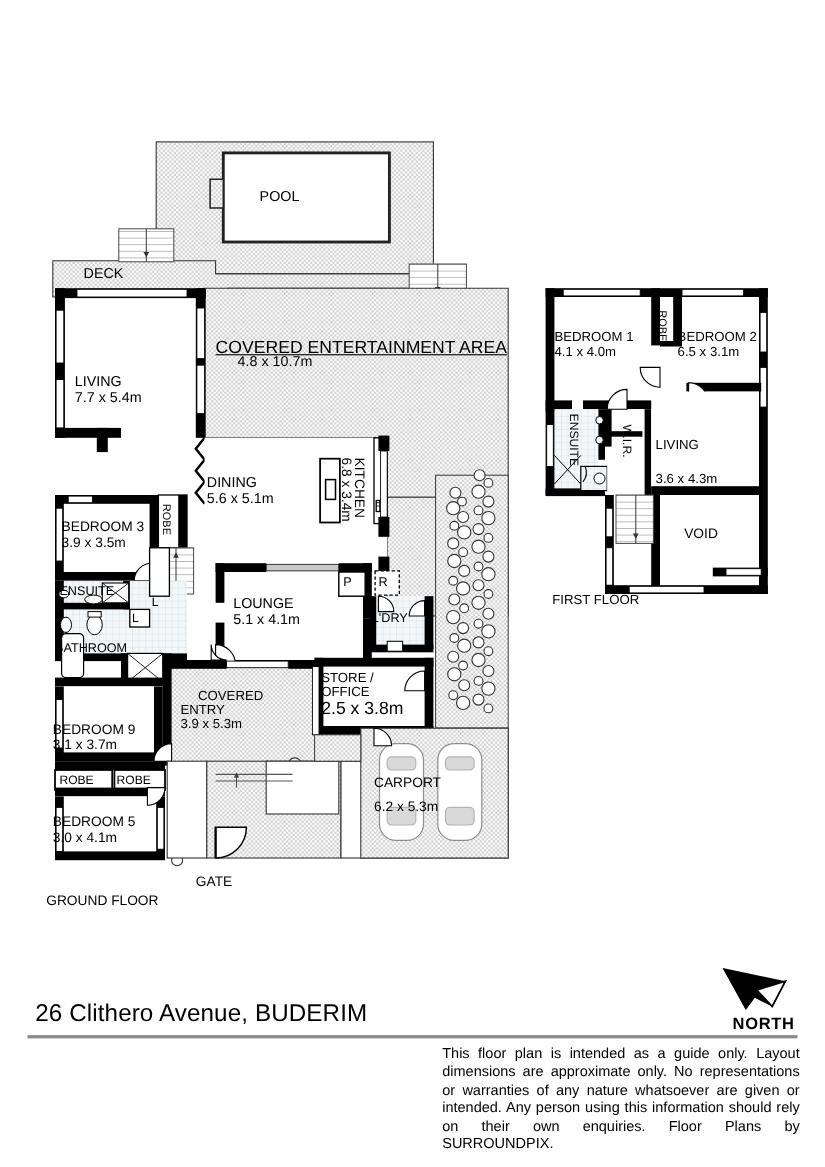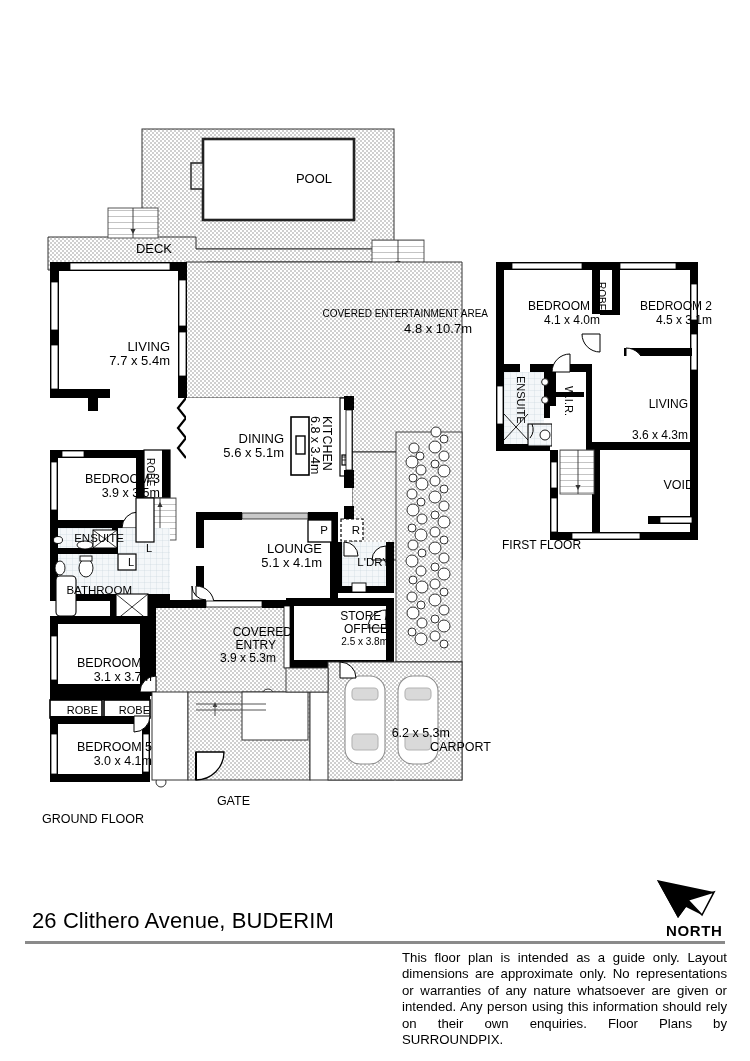--- a/index.html
+++ b/index.html
@@ -1,18 +1,18 @@
 <!DOCTYPE html>
 <html><head>
 <meta charset="utf-8">
 <style>
   html,body{margin:0;padding:0;background:#ffffff;}
   body{width:750px;height:1061px;position:relative;font-family:"Liberation Sans",sans-serif;color:#000;overflow:hidden;}
   #plan{position:absolute;left:0;top:0;width:750px;height:1061px;}
-  .txt{position:absolute;white-space:pre;text-align:right;line-height:1.12;}
+  .txt{position:absolute;white-space:pre;text-align:left;line-height:1.12;}
   .vtxt{position:absolute;white-space:pre;transform-origin:0 0;}
   .title{position:absolute;left:32px;top:908px;font-size:22px;letter-spacing:0.1px;}
   .rule{position:absolute;left:25px;top:941px;width:700px;height:3px;background:#8a8a8a;}
   .disc{position:absolute;left:402px;top:950px;width:325px;font-size:13.2px;line-height:16.4px;text-align:justify;}
   .northlbl{position:absolute;left:666px;top:922px;font-size:15px;font-weight:bold;letter-spacing:0.6px;}
 </style>
 </head>
 <body>
 
 <svg id="plan" viewBox="0 0 750 1061">
@@ -452,21 +452,21 @@
 
   <g>
     <path d="M657 880 L714 892 L688 900 L702 915 L686 907 L678 918 Z" fill="#000"></path>
     <path d="M657 880 L678 918 L686 907 L688 900 Z" fill="#000"></path>
     <path d="M688 900 L714 892 L702 915 Z" fill="#ffffff" stroke="#000" stroke-width="1.6"></path>
   </g>
 </svg>
 
 <div class="txt" style="left:236px;top:172px;width:96px;font-size:13px;">POOL</div>
 <div class="txt" style="left:76px;top:242px;width:96px;font-size:13px;">DECK</div>
-<div class="txt" style="left:196px;top:308px;width:292px;font-size:10px;">COVERED ENTERTAINMENT AREA</div>
+<div class="txt" style="left:196px;top:308px;width:292px;font-size:16px;text-decoration:underline;">COVERED ENTERTAINMENT AREA</div>
 <div class="txt" style="left:196px;top:322px;width:256px;font-size:13px;padding-left:20px;">4.8 x 10.7m</div>
 
 <div class="txt" style="left:68px;top:340px;width:102px;font-size:13px;">LIVING</div>
 <div class="txt" style="left:68px;top:354px;width:102px;font-size:13px;">7.7 x 5.4m</div>
 
 <div class="txt" style="left:188px;top:432px;width:96px;font-size:13px;">DINING</div>
 <div class="txt" style="left:188px;top:446px;width:96px;font-size:13px;">5.6 x 5.1m</div>
 
 <div class="vtxt" style="left:334px;top:416px;font-size:12.5px;transform:rotate(90deg);">KITCHEN</div>
 <div class="vtxt" style="left:322px;top:416px;font-size:12.5px;transform:rotate(90deg);">6.8 x 3.4m</div>
@@ -481,46 +481,46 @@
 <div class="txt" style="left:138px;top:542px;width:14px;font-size:11px;">L</div>
 
 <div class="txt" style="left:212px;top:542px;width:110px;font-size:13px;">LOUNGE</div>
 <div class="txt" style="left:212px;top:556px;width:110px;font-size:13px;">5.1 x 4.1m</div>
 <div class="txt" style="left:312px;top:524px;width:16px;font-size:11.5px;">P</div>
 <div class="txt" style="left:344px;top:524px;width:16px;font-size:11.5px;">R</div>
 <div class="txt" style="left:338px;top:556px;width:52px;font-size:11.5px;">L'DRY</div>
 
 <div class="txt" style="left:292px;top:610px;width:96px;font-size:12px;">STORE /</div>
 <div class="txt" style="left:292px;top:623px;width:96px;font-size:12px;">OFFICE</div>
-<div class="txt" style="left:292px;top:636px;width:96px;font-size:10px;">2.5 x 3.8m</div>
+<div class="txt" style="left:292px;top:636px;width:96px;font-size:16px;">2.5 x 3.8m</div>
 
 <div class="txt" style="left:148px;top:626px;width:112px;font-size:12px;margin-left:32px;">COVERED</div>
 <div class="txt" style="left:164px;top:639px;width:112px;font-size:12px;">ENTRY</div>
 <div class="txt" style="left:164px;top:652px;width:112px;font-size:12px;">3.9 x 5.3m</div>
 
-<div class="txt" style="left:48px;top:656px;width:104px;font-size:12.5px;">BEDROOM 7</div>
+<div class="txt" style="left:48px;top:656px;width:104px;font-size:12.5px;">BEDROOM 9</div>
 <div class="txt" style="left:48px;top:670px;width:104px;font-size:12.5px;">3.1 x 3.7m</div>
 
 <div class="txt" style="left:54px;top:704px;width:44px;font-size:11px;">ROBE</div>
 <div class="txt" style="left:106px;top:704px;width:44px;font-size:11px;">ROBE</div>
 
 <div class="txt" style="left:48px;top:740px;width:104px;font-size:12.5px;">BEDROOM 5</div>
 <div class="txt" style="left:48px;top:754px;width:104px;font-size:12.5px;">3.0 x 4.1m</div>
 
-<div class="txt" style="left:340px;top:740px;width:122px;font-size:12.5px;padding-left:29px;">CARPORT</div>
+<div class="txt" style="left:340px;top:704px;width:122px;font-size:12.5px;">CARPORT</div>
 <div class="txt" style="left:340px;top:726px;width:110px;font-size:12.5px;">6.2 x 5.3m</div>
 
 <div class="txt" style="left:178px;top:794px;width:72px;font-size:12.5px;">GATE</div>
 <div class="txt" style="left:42px;top:812px;width:140px;font-size:12.5px;text-align:left;">GROUND FLOOR</div>
 
 <div class="txt" style="left:504px;top:300px;width:96px;font-size:12px;">BEDROOM 1</div>
 <div class="txt" style="left:504px;top:314px;width:96px;font-size:12px;">4.1 x 4.0m</div>
 <div class="vtxt" style="left:607px;top:282px;font-size:10px;transform:rotate(90deg);">ROBE</div>
 <div class="txt" style="left:616px;top:300px;width:96px;font-size:12px;">BEDROOM 2</div>
-<div class="txt" style="left:616px;top:314px;width:96px;font-size:12px;">4.5 x 3.1m</div>
+<div class="txt" style="left:616px;top:314px;width:96px;font-size:12px;">6.5 x 3.1m</div>
 <div class="vtxt" style="left:527px;top:376px;font-size:11px;transform:rotate(90deg);">ENSUITE</div>
 <div class="vtxt" style="left:575px;top:386px;font-size:11px;transform:rotate(90deg);">W.I.R.</div>
 <div class="txt" style="left:596px;top:398px;width:92px;font-size:12px;">LIVING</div>
 <div class="txt" style="left:596px;top:429px;width:92px;font-size:12px;">3.6 x 4.3m</div>
 <div class="txt" style="left:622px;top:478px;width:72px;font-size:12.5px;">VOID</div>
 <div class="txt" style="left:502px;top:539px;width:130px;font-size:12px;text-align:left;">FIRST FLOOR</div>
 
 <div class="title">26 Clithero Avenue, BUDERIM</div>
 <div class="rule"></div>
 <div class="disc">This floor plan is intended as a guide only. Layout dimensions are approximate only. No representations or warranties of any nature whatsoever are given or intended. Any person using this information should rely on their own enquiries. Floor Plans by  SURROUNDPIX.</div>

